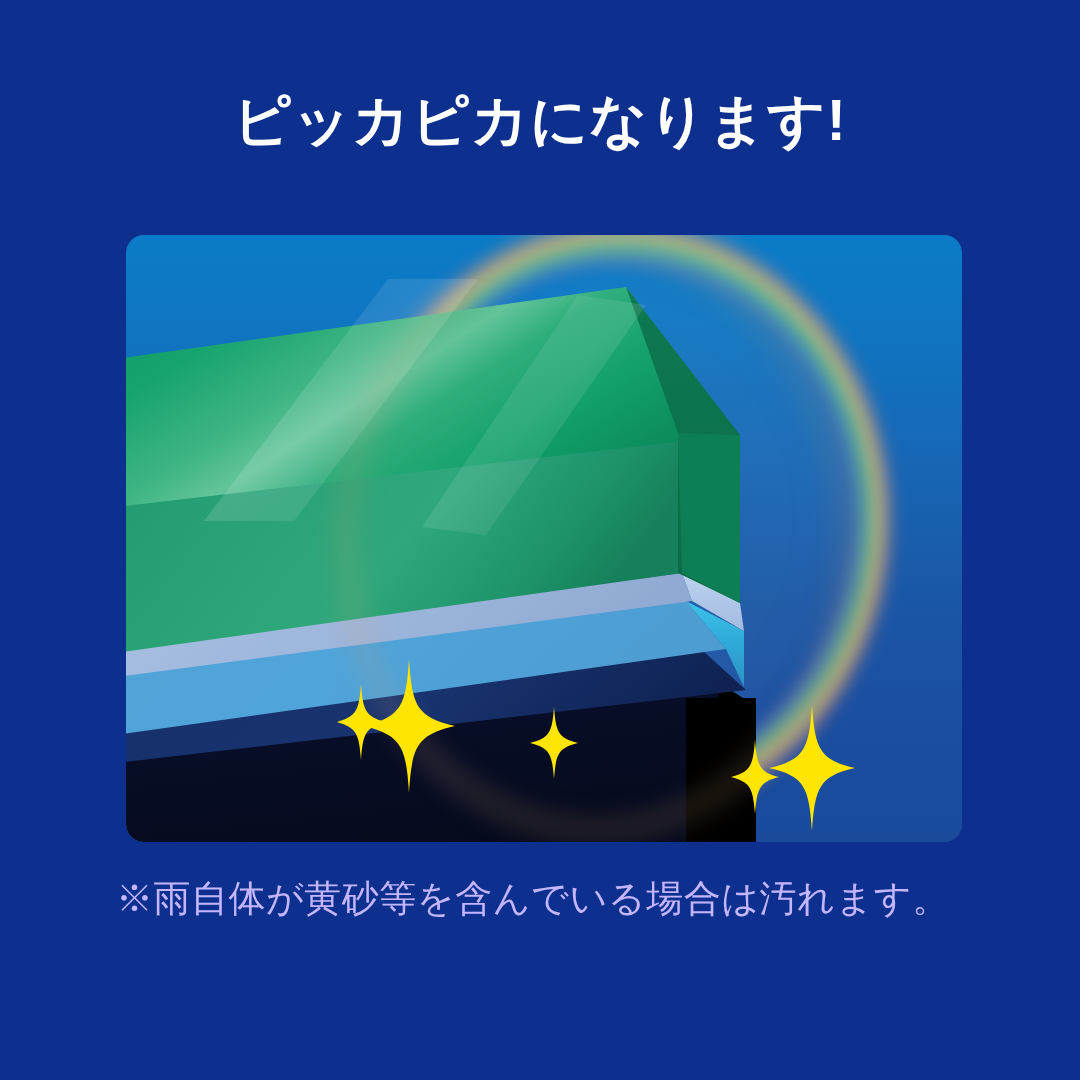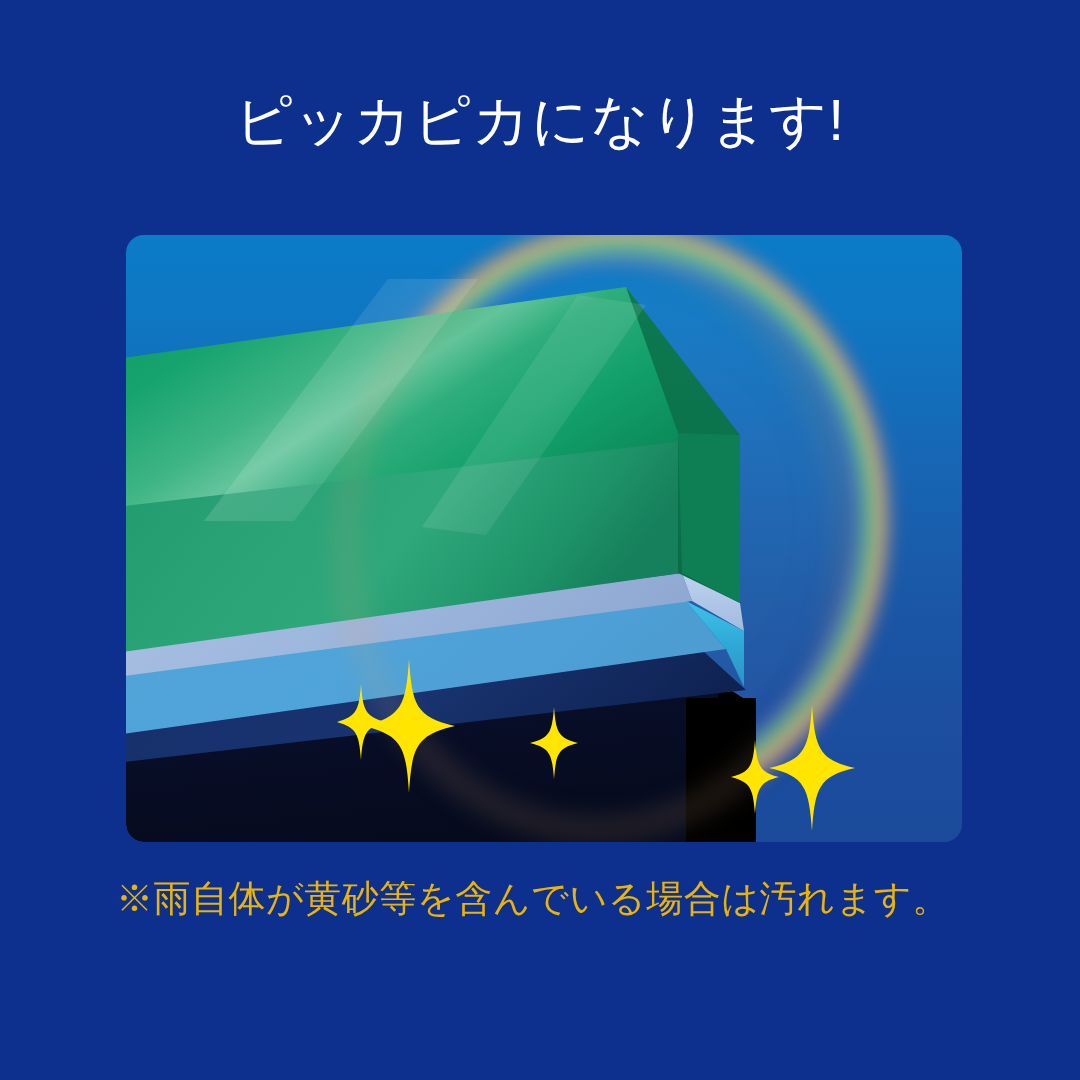--- a/index.html
+++ b/index.html
@@ -12,21 +12,21 @@
   }
   #stage{position:absolute;inset:0;width:1080px;height:1080px;}
 
   
   .title{
     position:absolute;
     left:0;top:88px;width:1080px;
     text-align:center;
     color:#ffffff;
     font-size:57px;
-    font-weight:400;
+    font-weight:700;
     letter-spacing:1px;
     line-height:1.15;
     white-space:nowrap;
   }
 
   
   .card{
     position:absolute;
     left:126px;top:235px;
     width:836px;height:607px;
@@ -73,21 +73,21 @@
   .spark svg{display:block;}
 
   
   .slab{position:absolute;left:0;top:0;width:836px;height:607px;}
 
   
   .note{
     position:absolute;
     left:116px;top:872px;
     width:880px;
-    color:#eab308;
+    color:#c4b5fd;
     font-size:37px;
     line-height:1.45;
     font-weight:400;
     letter-spacing:.5px;
   }
   .note .l2{display:block;padding-left:34px;}
 </style>
 </head>
 <body>
 

